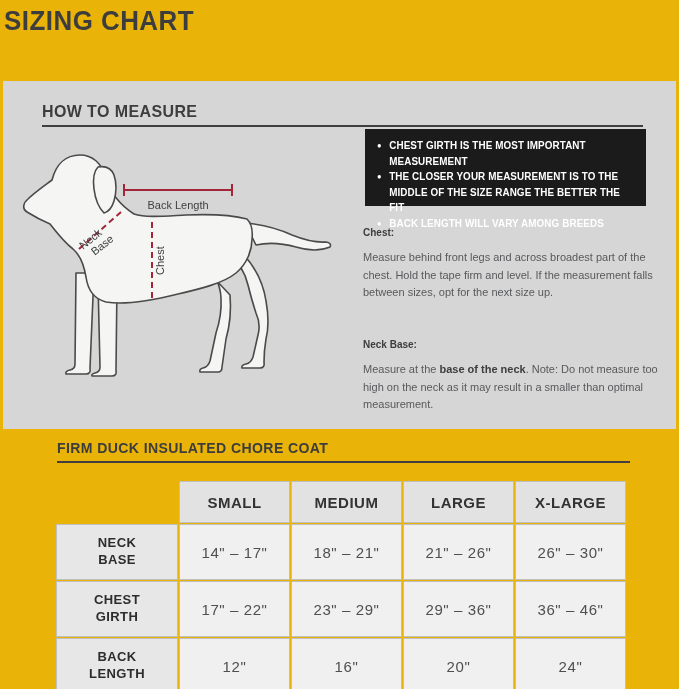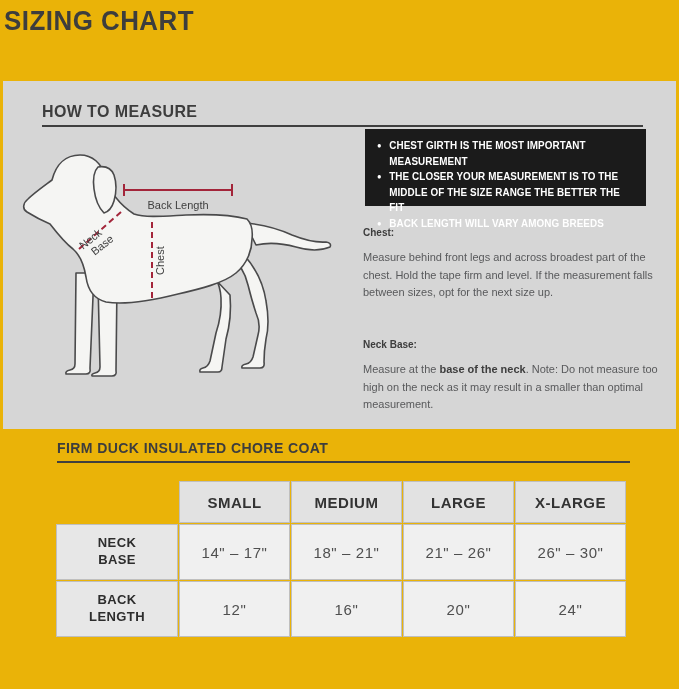--- a/index.html
+++ b/index.html
@@ -176,20 +176,27 @@
       <th class="col-head">X-LARGE</th>
     </tr>
     <tr>
       <th class="row-head"><span>NECK BASE</span></th>
       <td class="val">14" – 17"</td>
       <td class="val">18" – 21"</td>
       <td class="val">21" – 26"</td>
       <td class="val">26" – 30"</td>
     </tr>
     <tr>
+      <th class="row-head"><span>CHEST GIRTH</span></th>
+      <td class="val">17" – 22"</td>
+      <td class="val">23" – 29"</td>
+      <td class="val">29" – 36"</td>
+      <td class="val">36" – 46"</td>
+    </tr>
+    <tr>
       <th class="row-head"><span>BACK LENGTH</span></th>
       <td class="val">12"</td>
       <td class="val">16"</td>
       <td class="val">20"</td>
       <td class="val">24"</td>
     </tr>
   </tbody>
     </table>
 
 </div>

